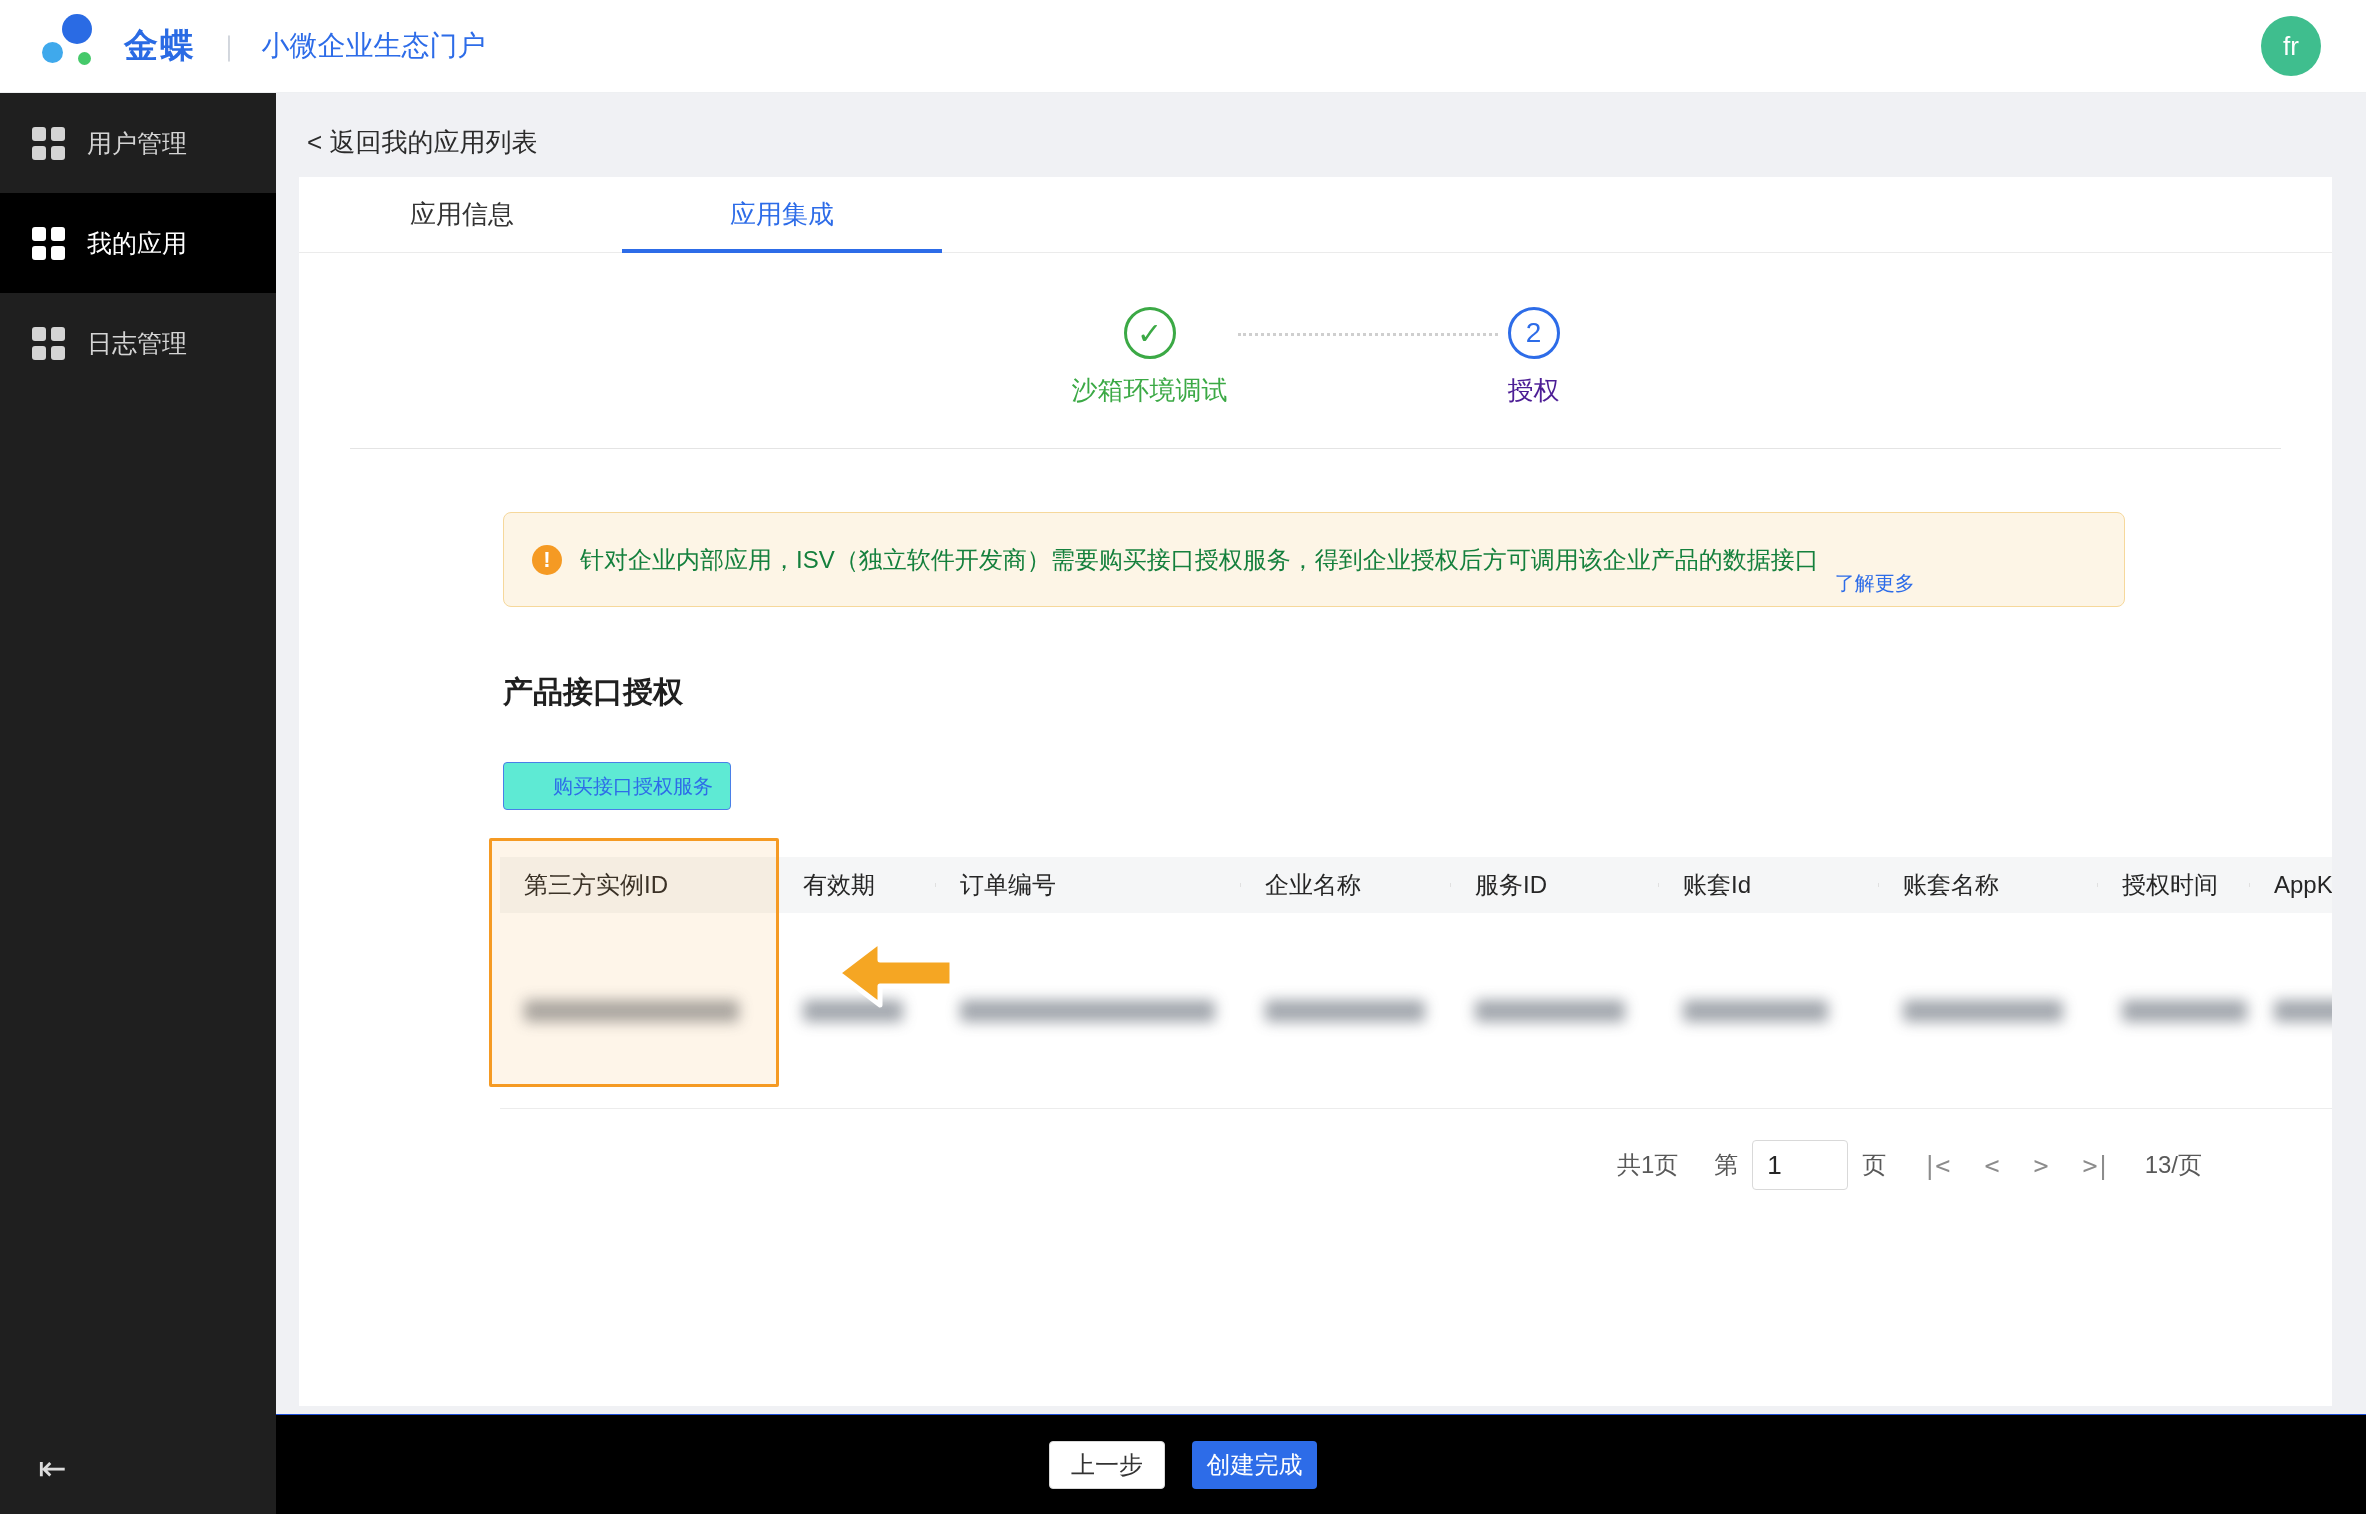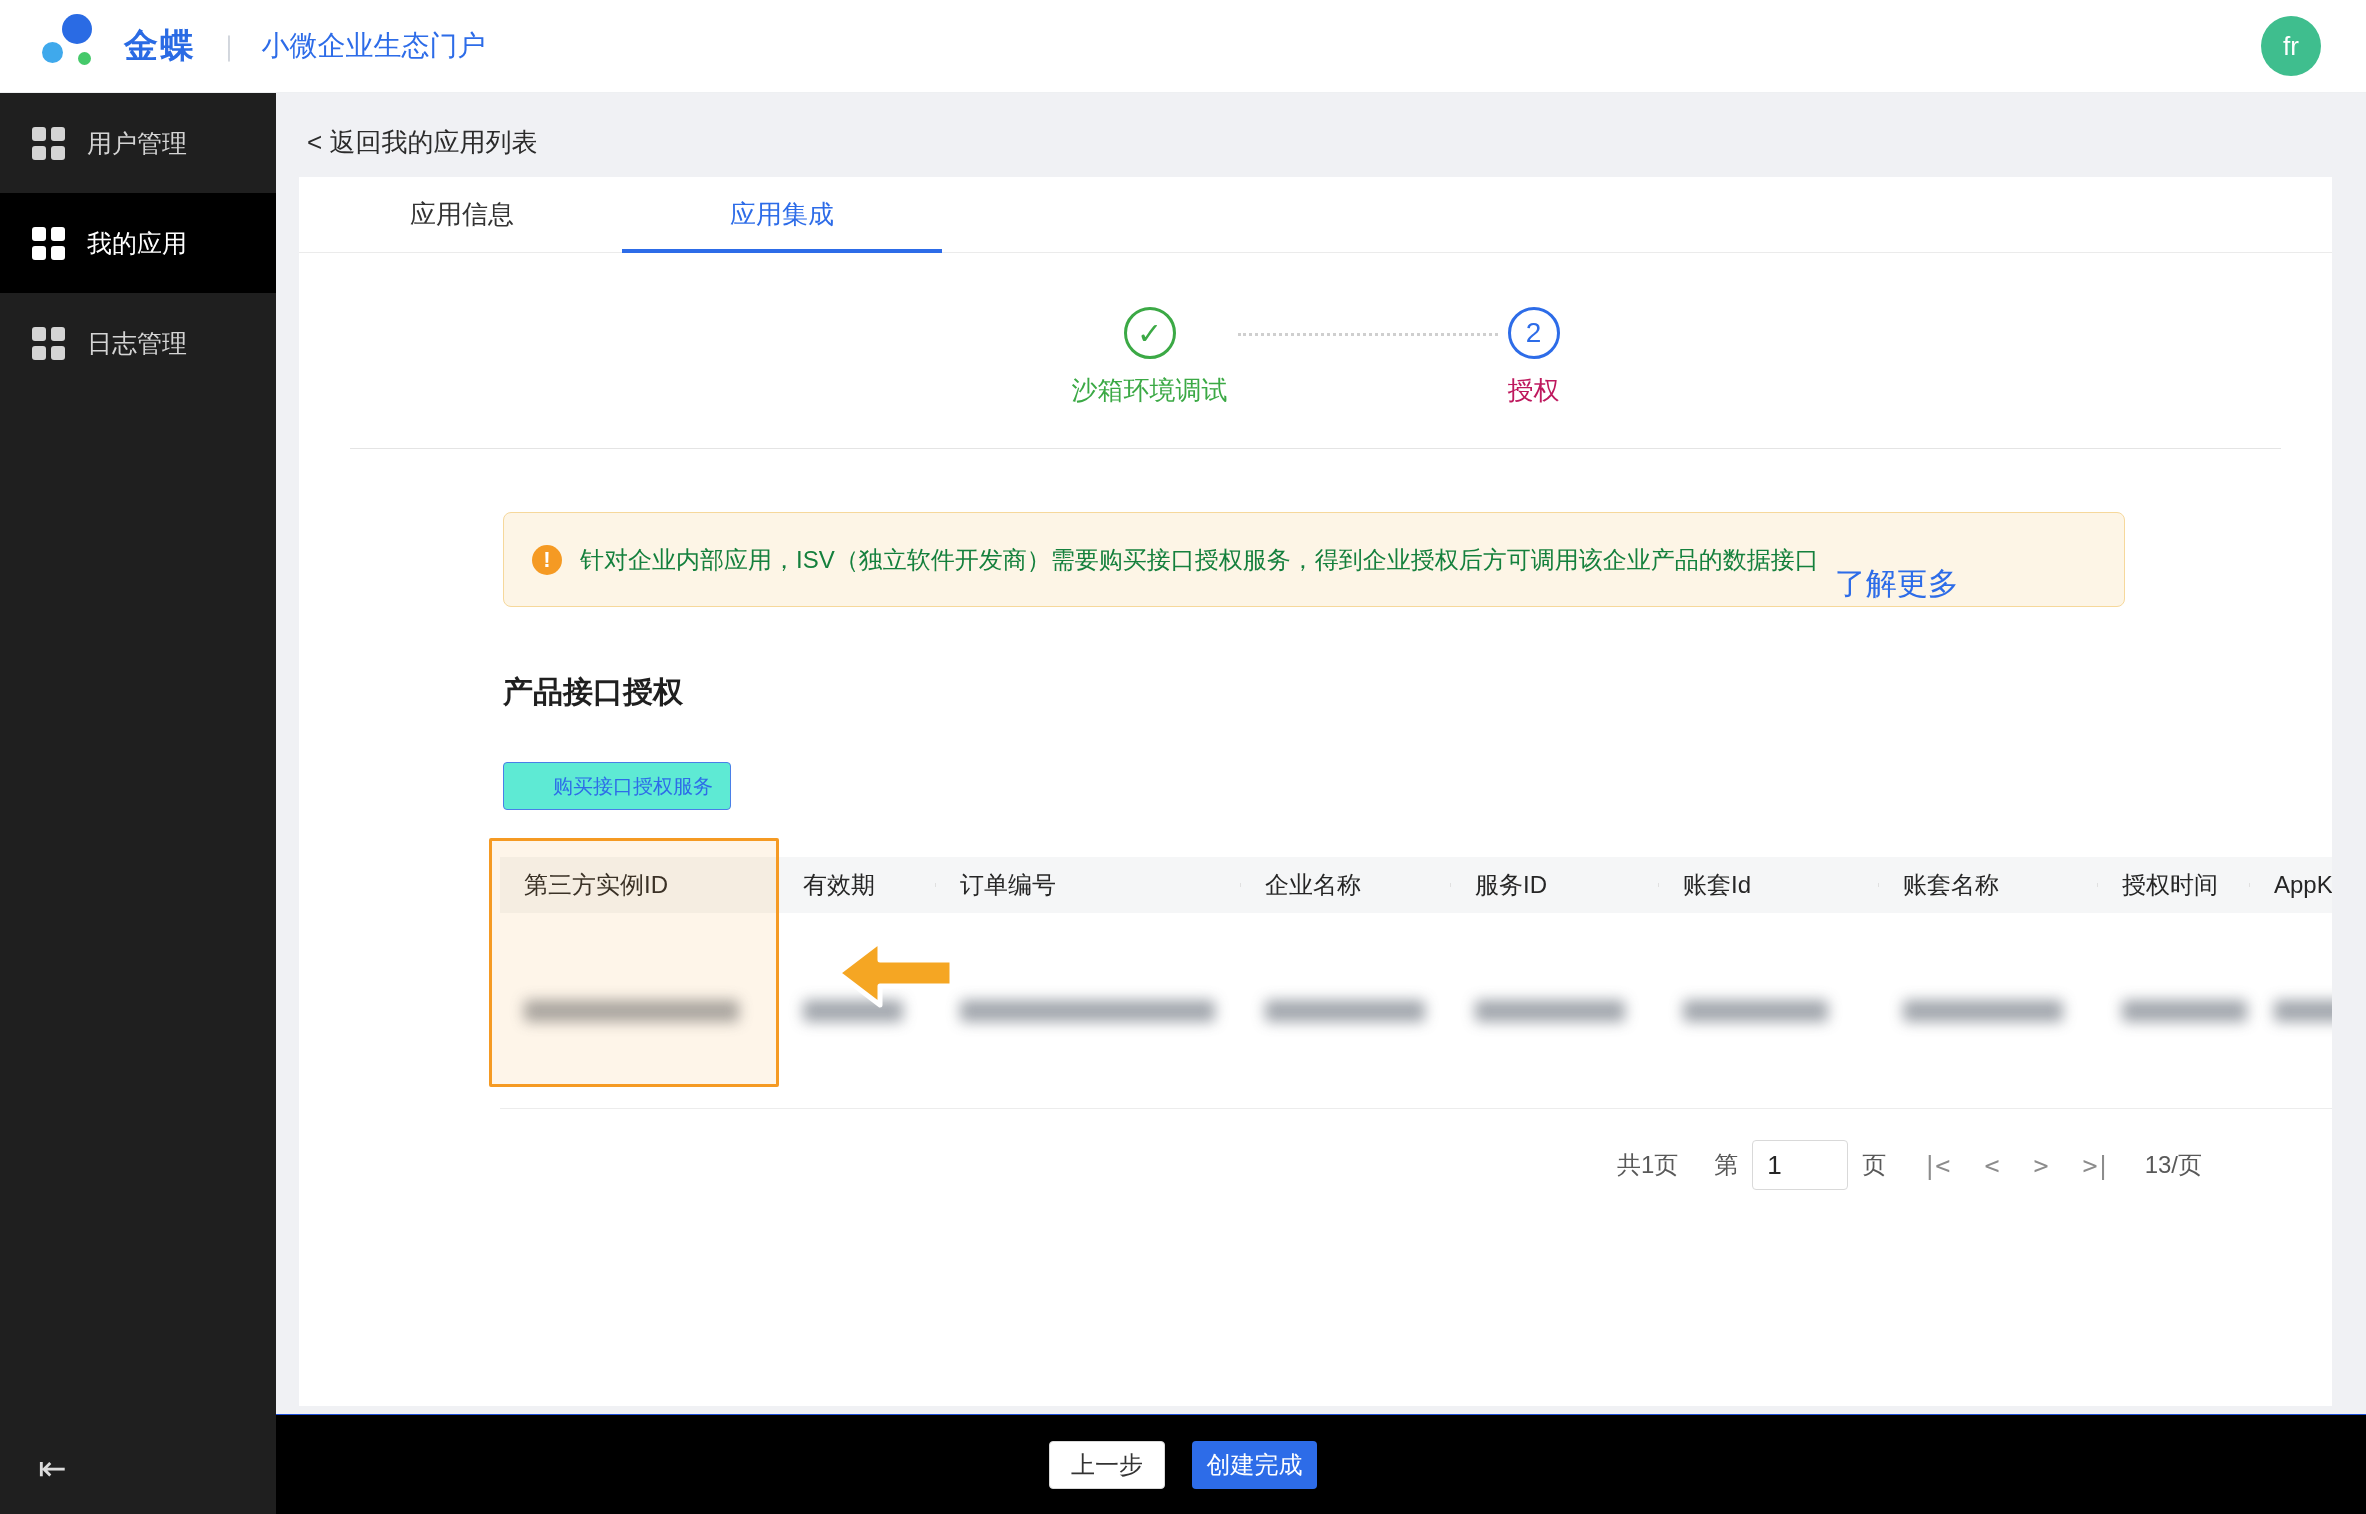--- a/index.html
+++ b/index.html
@@ -80,37 +80,37 @@
   }
   .step { display:flex; flex-direction:column; align-items:center; }
   .circle {
     width:52px; height:52px; border-radius:50%; border:3px solid;
     display:flex; align-items:center; justify-content:center; background:#fff;
   }
   .circle.done { border-color:#3ba945; color:#3ba945; font-size:30px; font-weight:700; }
   .circle.todo { border-color:#2d6ce8; color:#2d6ce8; font-size:28px; }
   .slabel { margin-top:14px; font-size:26px; }
   .slabel.green { color:#3ba945; }
-  .slabel.blue { color:#be185d; }
+  .slabel.blue { color:#4c1d95; }
   .dotline { width:260px; border-top:3px dotted #cfcfcf; margin-top:26px; margin-left:10px; margin-right:10px; }
 
   .hr { position:absolute; left:51px; right:51px; top:271px; border-top:1px solid #e4e4e4; }
 
   
   .alert {
     position:absolute; left:204px; top:335px; width:1622px; height:95px;
     background:#fdf5e6; border:1px solid #f6d89b; border-radius:8px;
     display:flex; align-items:center; padding:0 28px;
   }
   .alert-icon {
     flex:0 0 auto; width:30px; height:30px; border-radius:50%; background:#f59a23;
     color:#fff; font-size:22px; font-weight:700; text-align:center; line-height:30px; margin-right:18px;
   }
   .alert-text { font-size:24px; color:#15803d; }
-  .alert-link { font-size:31px; color:#2d6ce8; margin-left:16px; cursor:pointer; text-decoration:none; white-space:nowrap;margin-top:48px; }
+  .alert-link { font-size:20px; color:#2d6ce8; margin-left:16px; cursor:pointer; text-decoration:none; white-space:nowrap;margin-top:48px; }
 
   .sec-title { position:absolute; left:204px; top:495px; font-size:30px; font-weight:700; color:#1f1f1f; }
 
   .buy-btn {
     position:absolute; left:204px; top:585px; width:228px; height:48px;
     background:#5eead4; border:1px solid #4a7fe8; border-radius:4px;
     color:#2d6ce8; font-size:20px; cursor:pointer;
     font-family:"Liberation Sans","DejaVu Sans",sans-serif;
     padding-left:32px;
   }

